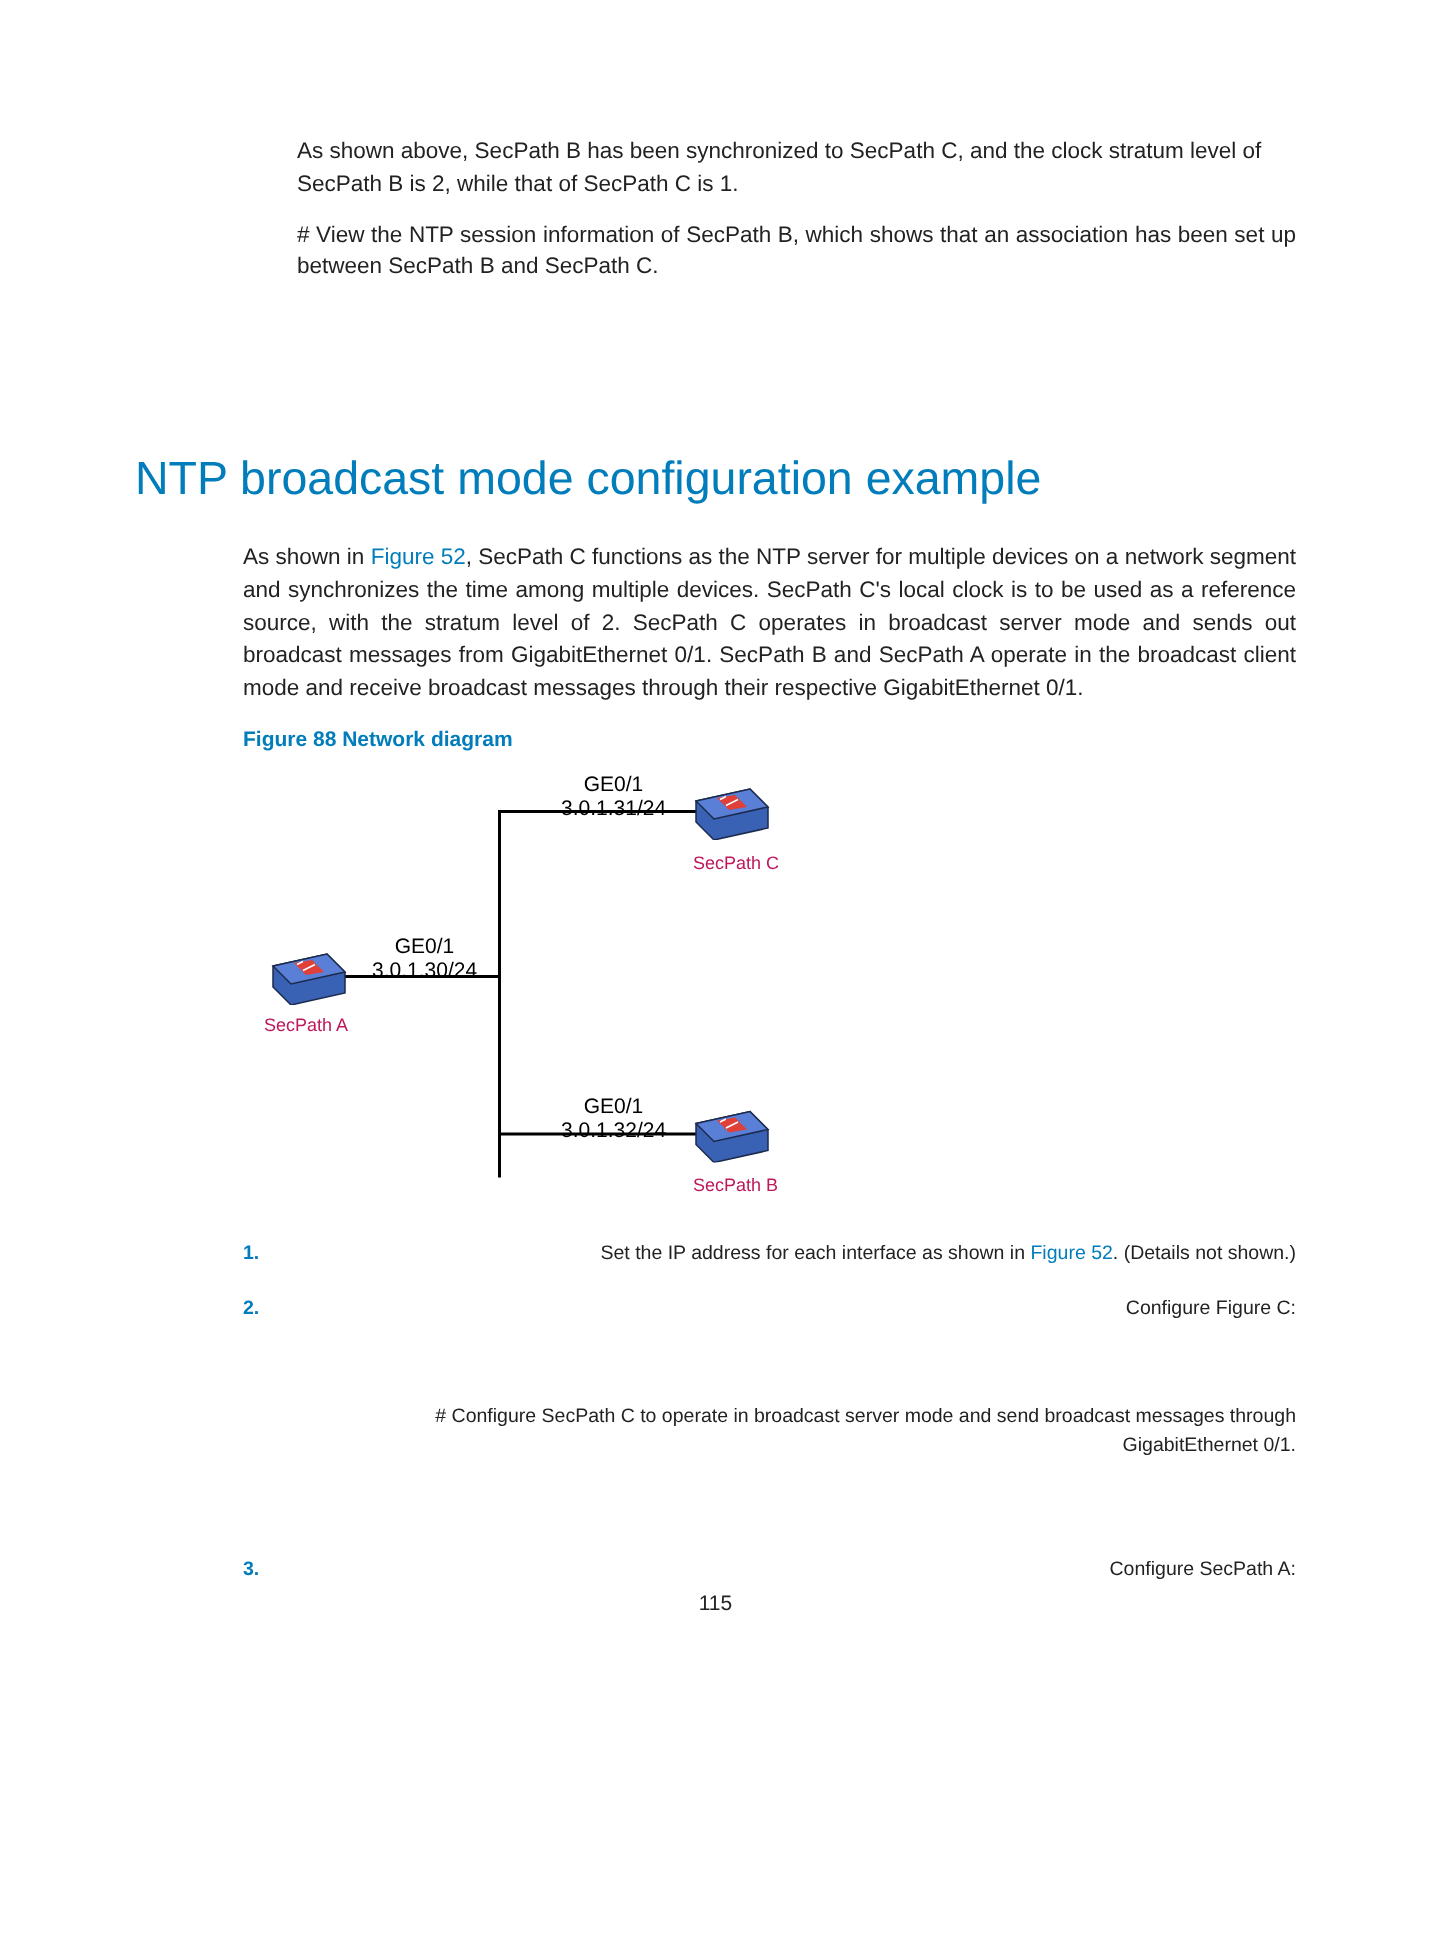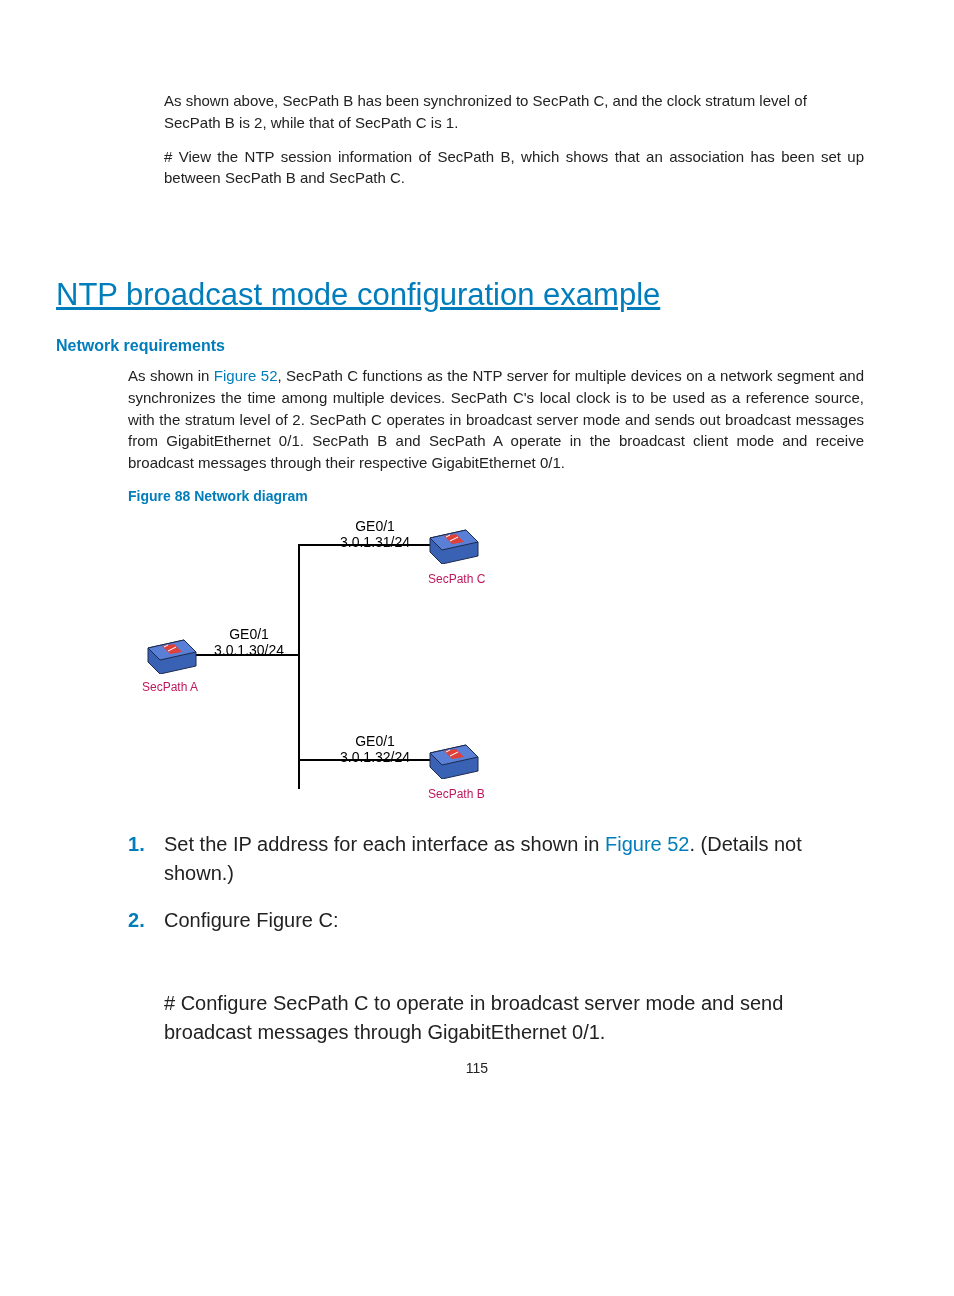--- a/index.html
+++ b/index.html
@@ -8,35 +8,34 @@
     padding: 0;
     font-family: Arial, Helvetica, sans-serif;
     background: #fff;
     color: #222;
   }
   .page {
     width: 954px;
     height: 1116px;
     position: relative;
     box-sizing: border-box;
-    padding: 90px 90px 0 56px;
+    padding: 90px 90px 0 90px;
   }
   .body-text {
     font-size: 15px;
     line-height: 1.45;
     margin: 0 0 12px 0;
     padding-left: 108px;
   }
   .justify { text-align: justify; }
   h1.main-heading {
     font-size: 31px;
     font-weight: 400;
     color: #007dba;
-    margin: 88px 0 24px 0;
-    text-decoration: underline;
+    margin: 112px 0 24px 0;
   }
   h2.sub-heading {
     font-size: 16px;
     font-weight: 700;
     color: #007dba;
     margin: 0 0 10px 0;
   }
   .figure-caption {
     font-size: 14px;
     font-weight: 700;
@@ -49,22 +48,23 @@
     list-style: none;
     padding: 0 0 0 72px;
     margin: 0;
     counter-reset: step;
   }
   ol.steps > li {
     counter-increment: step;
     position: relative;
     padding-left: 36px;
     margin-bottom: 18px;
-    font-size: 20px;
+    font-size: 13px;
     line-height: 1.45;
+    text-align: right;
   }
   ol.steps > li::before {
     content: counter(step) ".";
     position: absolute;
     left: 0;
     font-weight: 700;
     color: #007dba;
   }
   ol.steps .sub {
     margin-top: 8px;
@@ -119,21 +119,20 @@
 </head>
 <body>
 
 <div class="page">
 
   <p class="body-text">As shown above, SecPath B has been synchronized to SecPath C, and the clock stratum level of SecPath B is 2, while that of SecPath C is 1.</p>
   <p class="body-text justify"># View the NTP session information of SecPath B, which shows that an association has been set up between SecPath B and SecPath C.</p>
 
   <h1 class="main-heading">NTP broadcast mode configuration example</h1>
 
-  <h2 class="sub-heading">Network requirements</h2>
 
   <p class="body-text justify" style="padding-left:72px;">
     <span>As shown in </span><span class="link">Figure 52</span><span>, SecPath C functions as the NTP server for multiple devices on a network segment and synchronizes the time among multiple devices. SecPath C's local clock is to be used as a reference source, with the stratum level of 2. SecPath C operates in broadcast server mode and sends out broadcast messages from GigabitEthernet 0/1. SecPath B and SecPath A operate in the broadcast client mode and receive broadcast messages through their respective GigabitEthernet 0/1.</span>
   </p>
 
   <div class="figure-caption">Figure 88 Network diagram</div>
 
   <div class="diagram">
 
     <div class="hline" style="left:170px; top:30px; width:140px;"></div>

